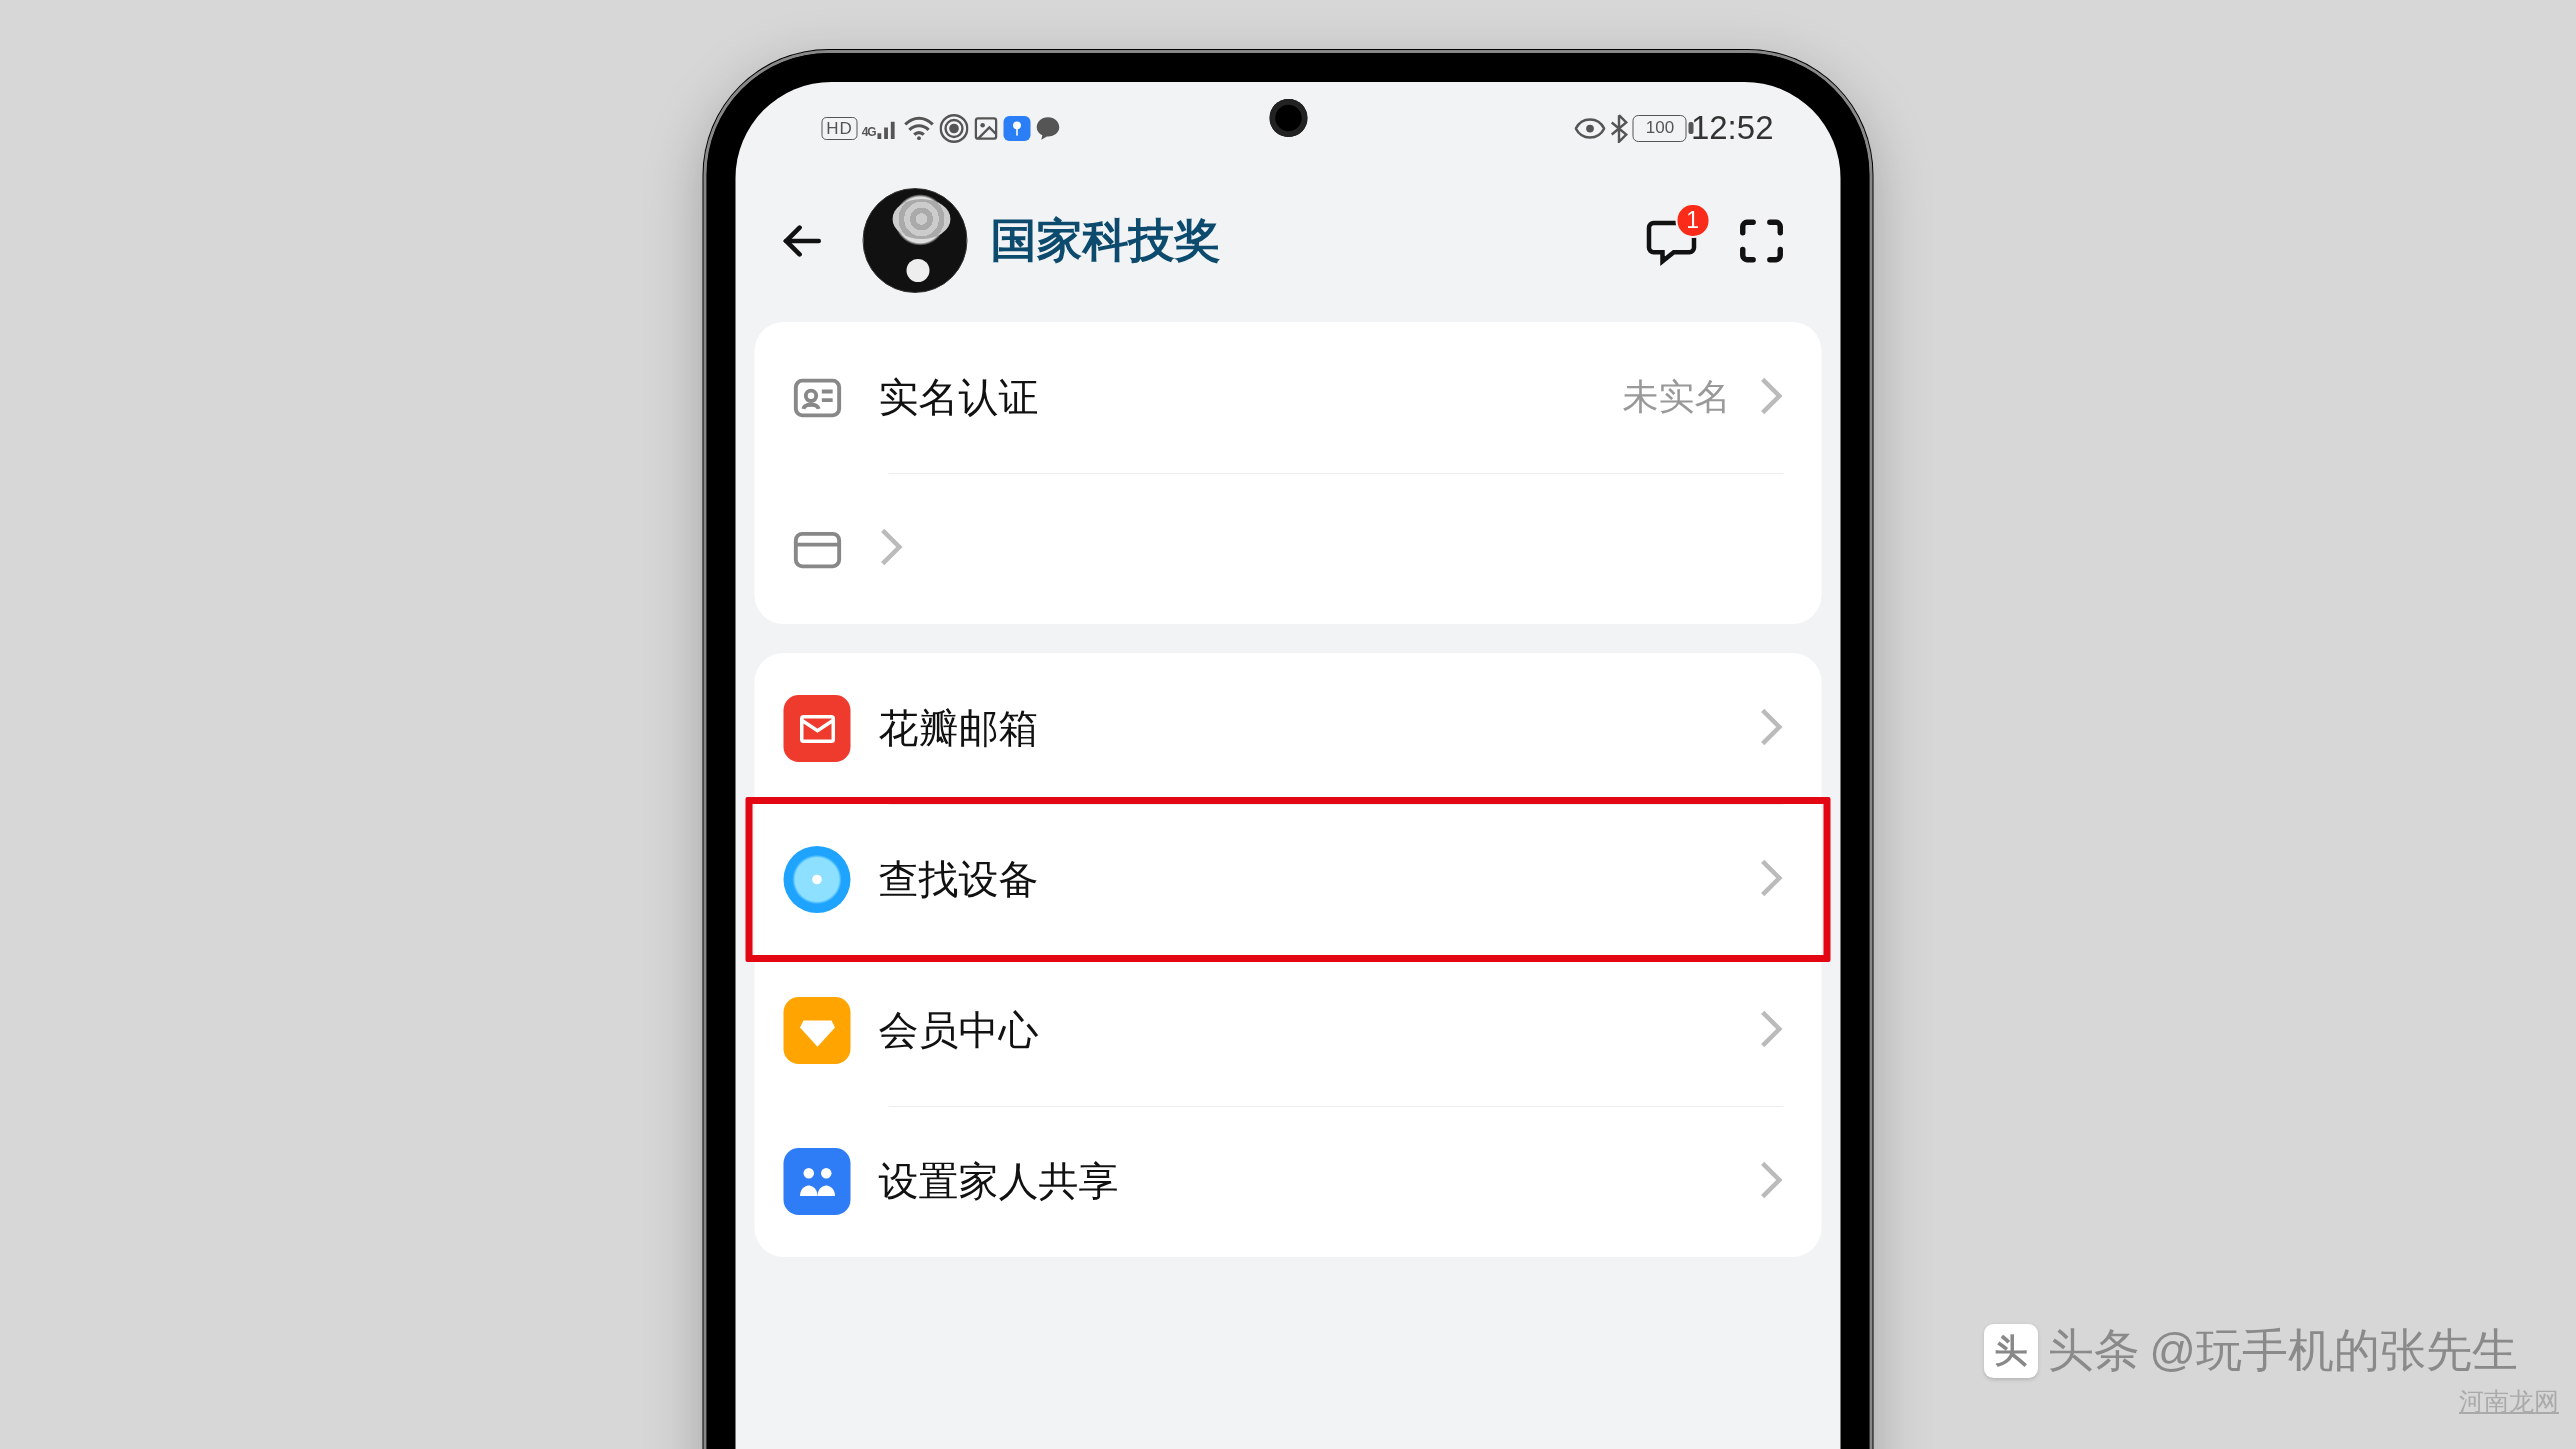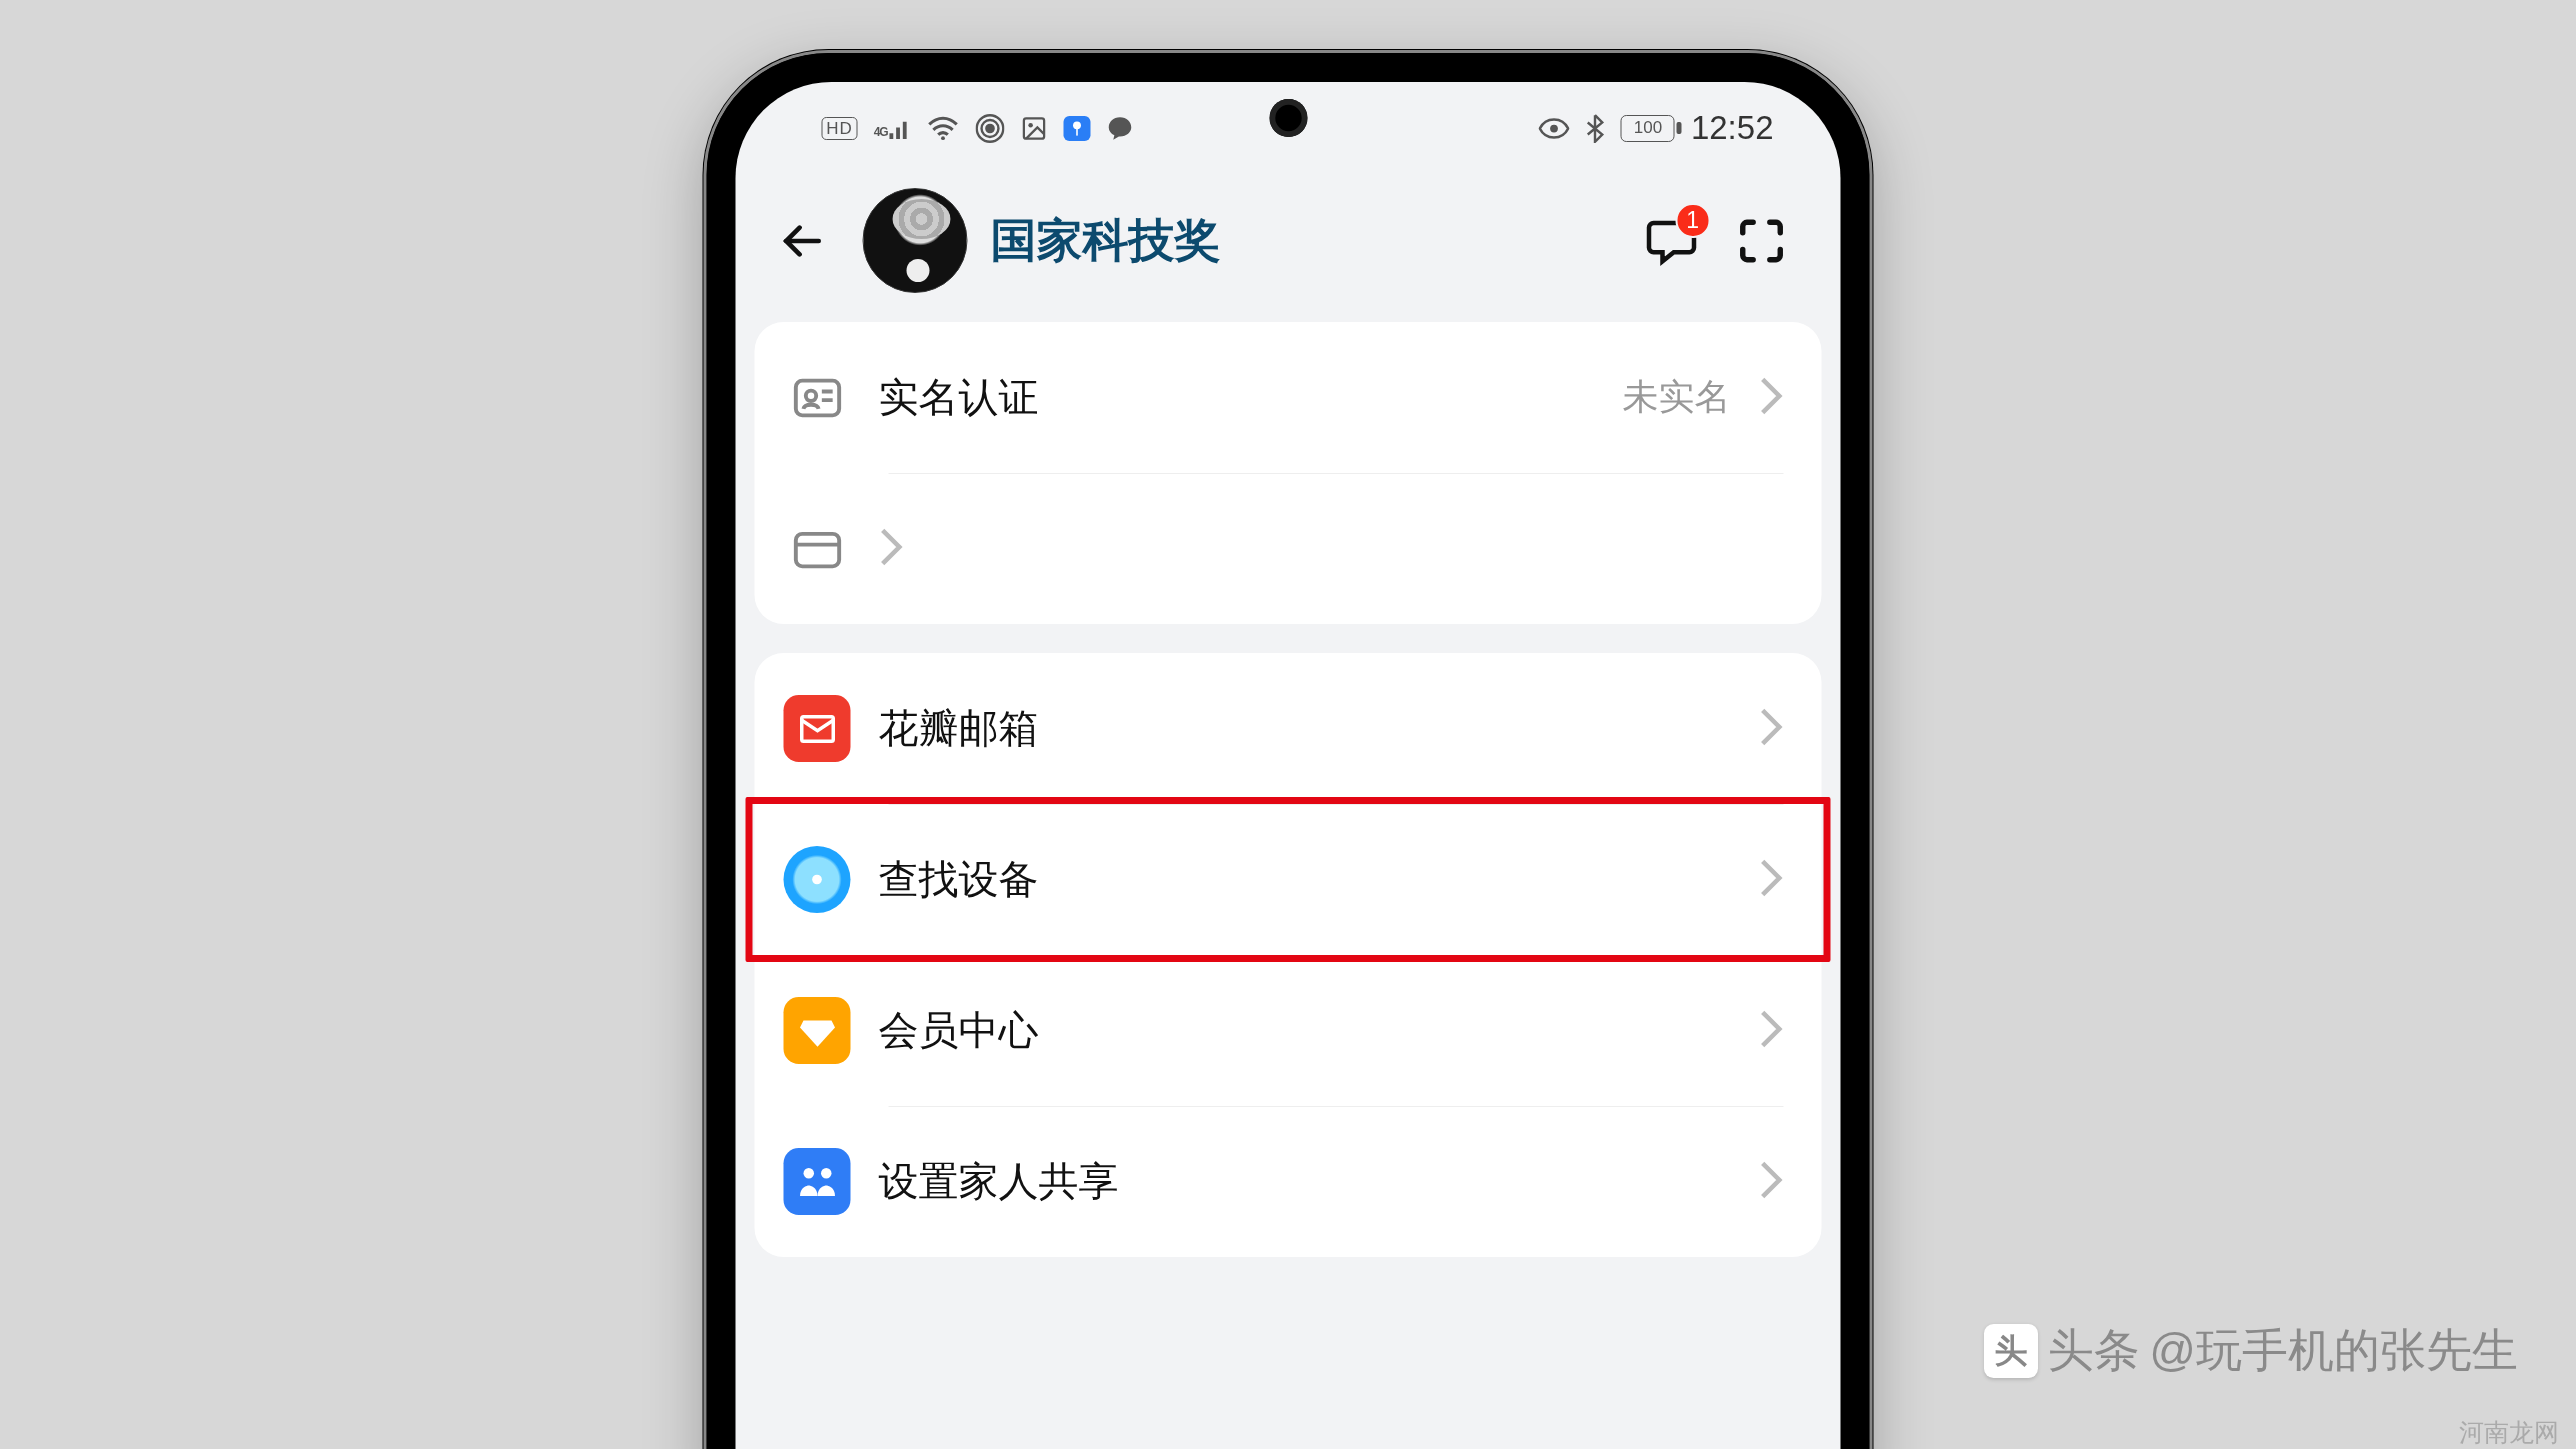--- a/index.html
+++ b/index.html
@@ -56,21 +56,21 @@
   
   .statusbar {
     height: 77px;
     display: flex;
     align-items: center;
     justify-content: space-between;
     padding: 15.3px 67px 0 86px;
     font-size: 29px;
     color: #555;
   }
-  .sb-left, .sb-right { display: flex; align-items: center; gap: 16px; }
+  .sb-left, .sb-right { display: flex; align-items: center; gap: 4px; }
   .sb-icon { display: inline-flex; align-items: center; justify-content: center; }
   .hd-box {
     border: 1.9px solid #555; border-radius: 4.8px;
     padding: 0 3.8px; font-size: 17px; line-height: 21px;
     letter-spacing: 1px;
   }
   .sig-4g { font-size: 12px; font-weight: 600; letter-spacing: -1px; display:flex; align-items:flex-end; }
   .battery-box {
     width: 54px; height: 27px;
     border: 1.9px solid #555; border-radius: 5.8px;
@@ -175,22 +175,22 @@
     font-size: 46px; color:#8a8a8a;
     display:flex; align-items:center; gap:9.6px;
   }
   .tt-logo {
     width: 54px; height: 54px; border-radius: 9.6px;
     background:#fff; display:inline-flex; align-items:center; justify-content:center;
     font-weight:700; color:#888; font-size:33px;
     box-shadow: 0 1.9px 3.8px rgba(0,0,0,.15);
   }
   .wm-site {
-    position:absolute; right: 17px; bottom: 0;
-    font-size: 25px; color:#aaa;
+    position:absolute; right: 17px; bottom: 31px;
+    font-size: 25px; color:#aaa;text-decoration:underline;
   }
 </style>
 </head>
 <body>
 
 <div class="phone">
 
   <div class="phone-bezel">
     <div class="camera-punch"></div>
 

